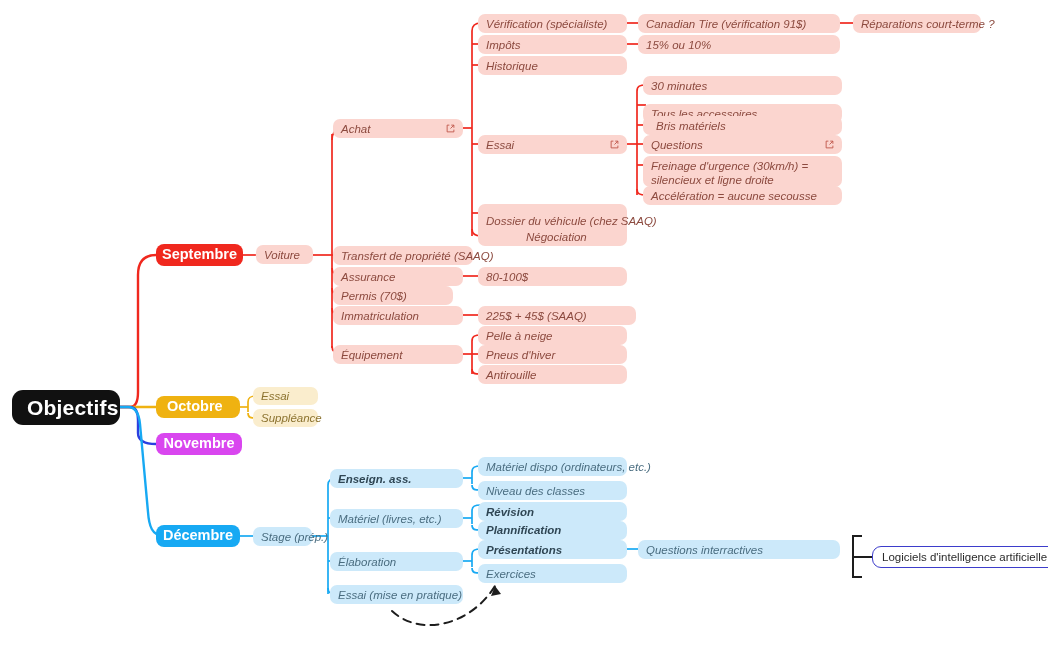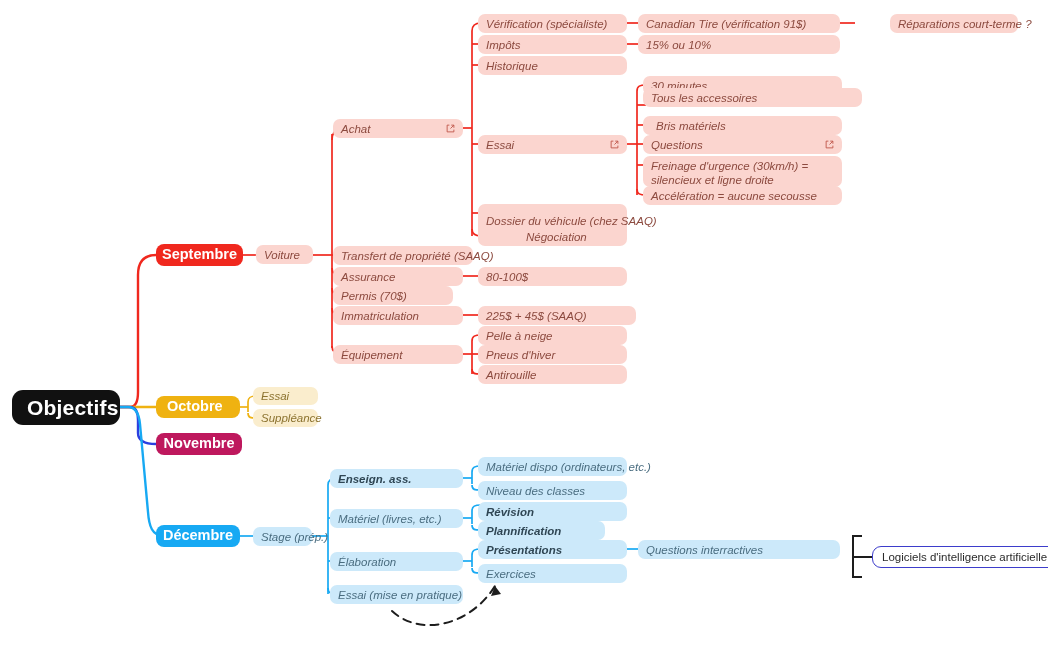--- a/index.html
+++ b/index.html
@@ -41,21 +41,21 @@
   .month {
     color: #ffffff;
     font-size: 14.5px;
     font-weight: 700;
     border-radius: 8px;
     padding: 0 11px;
     justify-content: center;
   }
   .m-sep { background: #F0281E; }
   .m-oct { background: #EFB211; }
-  .m-nov { background: #be185d; }
+  .m-nov { background: #d946ef; }
   .m-dec { background: #17A9F3; }
 
   
   .chip {
     font-size: 11.5px;
     padding: 3px 8px;
     border-radius: 7px;
     font-style: italic;
   }
   .pink  { background: #FBD5CF; color: #8C4A3F; }
@@ -251,33 +251,33 @@
   </div>
 
   <div class="node chip pink" style="left:478px; top:227px; width:149px; height:19px;padding-left:48px;">
     <span class="lbl">Négociation</span>
   </div>
 
   <div class="node chip pink" style="left:638px; top:14px; width:202px; height:19px;">
     <span class="lbl">Canadian Tire (vérification 91$)</span>
   </div>
 
-  <div class="node chip pink" style="left:853px; top:14px; width:128px; height:19px;margin-left:37px;">
+  <div class="node chip pink" style="left:853px; top:14px; width:128px; height:19px;">
     <span class="lbl">Réparations court-terme ?</span>
   </div>
 
   <div class="node chip pink" style="left:638px; top:35px; width:202px; height:19px;">
     <span class="lbl">15% ou 10%</span>
   </div>
 
   <div class="node chip pink" style="left:643px; top:76px; width:199px; height:19px;">
     <span class="lbl">30 minutes</span>
   </div>
 
-  <div class="node chip pink" style="left:643px; top:88px; width:219px; height:19px;">
+  <div class="node chip pink" style="left:643px; top:104px; width:199px; height:19px;">
     <span class="lbl">Tous les accessoires</span>
   </div>
 
   <div class="node chip pink" style="left:643px; top:116px; width:199px; height:19px;padding-left:13px;">
     <span class="lbl">Bris matériels</span>
   </div>
 
   <div class="node chip pink" style="left:643px; top:135px; width:199px; height:19px;">
     <span class="lbl">Questions</span>
     <span class="extlink">
@@ -362,21 +362,21 @@
   </div>
 
   <div class="node chip blue" style="left:478px; top:481px; width:149px; height:19px;">
     <span class="lbl">Niveau des classes</span>
   </div>
 
   <div class="node chip blue bold" style="left:478px; top:502px; width:149px; height:19px;">
     <span class="lbl">Révision</span>
   </div>
 
-  <div class="node chip blue bold" style="left:478px; top:521px; width:127px; height:19px;">
+  <div class="node chip blue bold" style="left:478px; top:521px; width:149px; height:19px;align-items:flex-end;">
     <span class="lbl">Plannification</span>
   </div>
 
   <div class="node chip blue bold" style="left:478px; top:540px; width:149px; height:19px;">
     <span class="lbl">Présentations</span>
   </div>
 
   <div class="node chip blue" style="left:478px; top:564px; width:149px; height:19px;">
     <span class="lbl">Exercices</span>
   </div>

